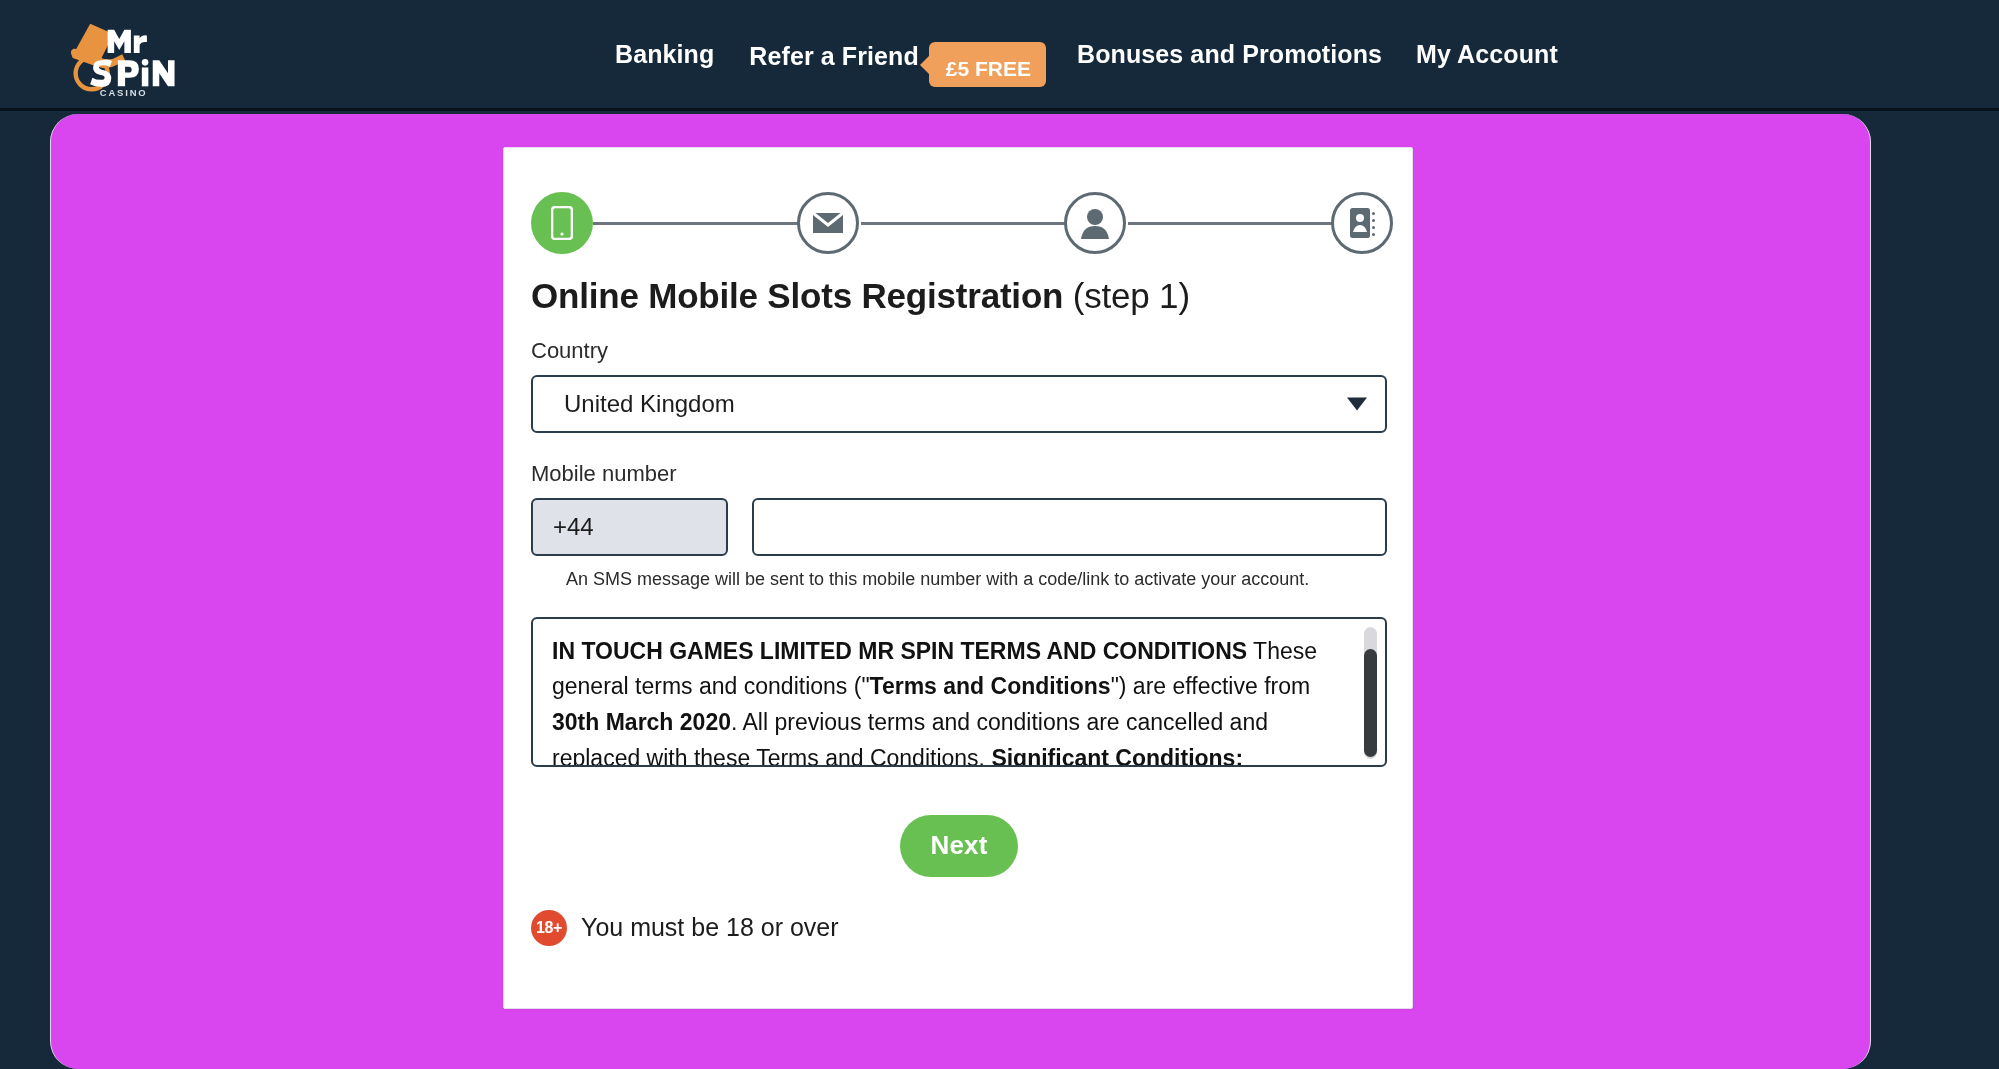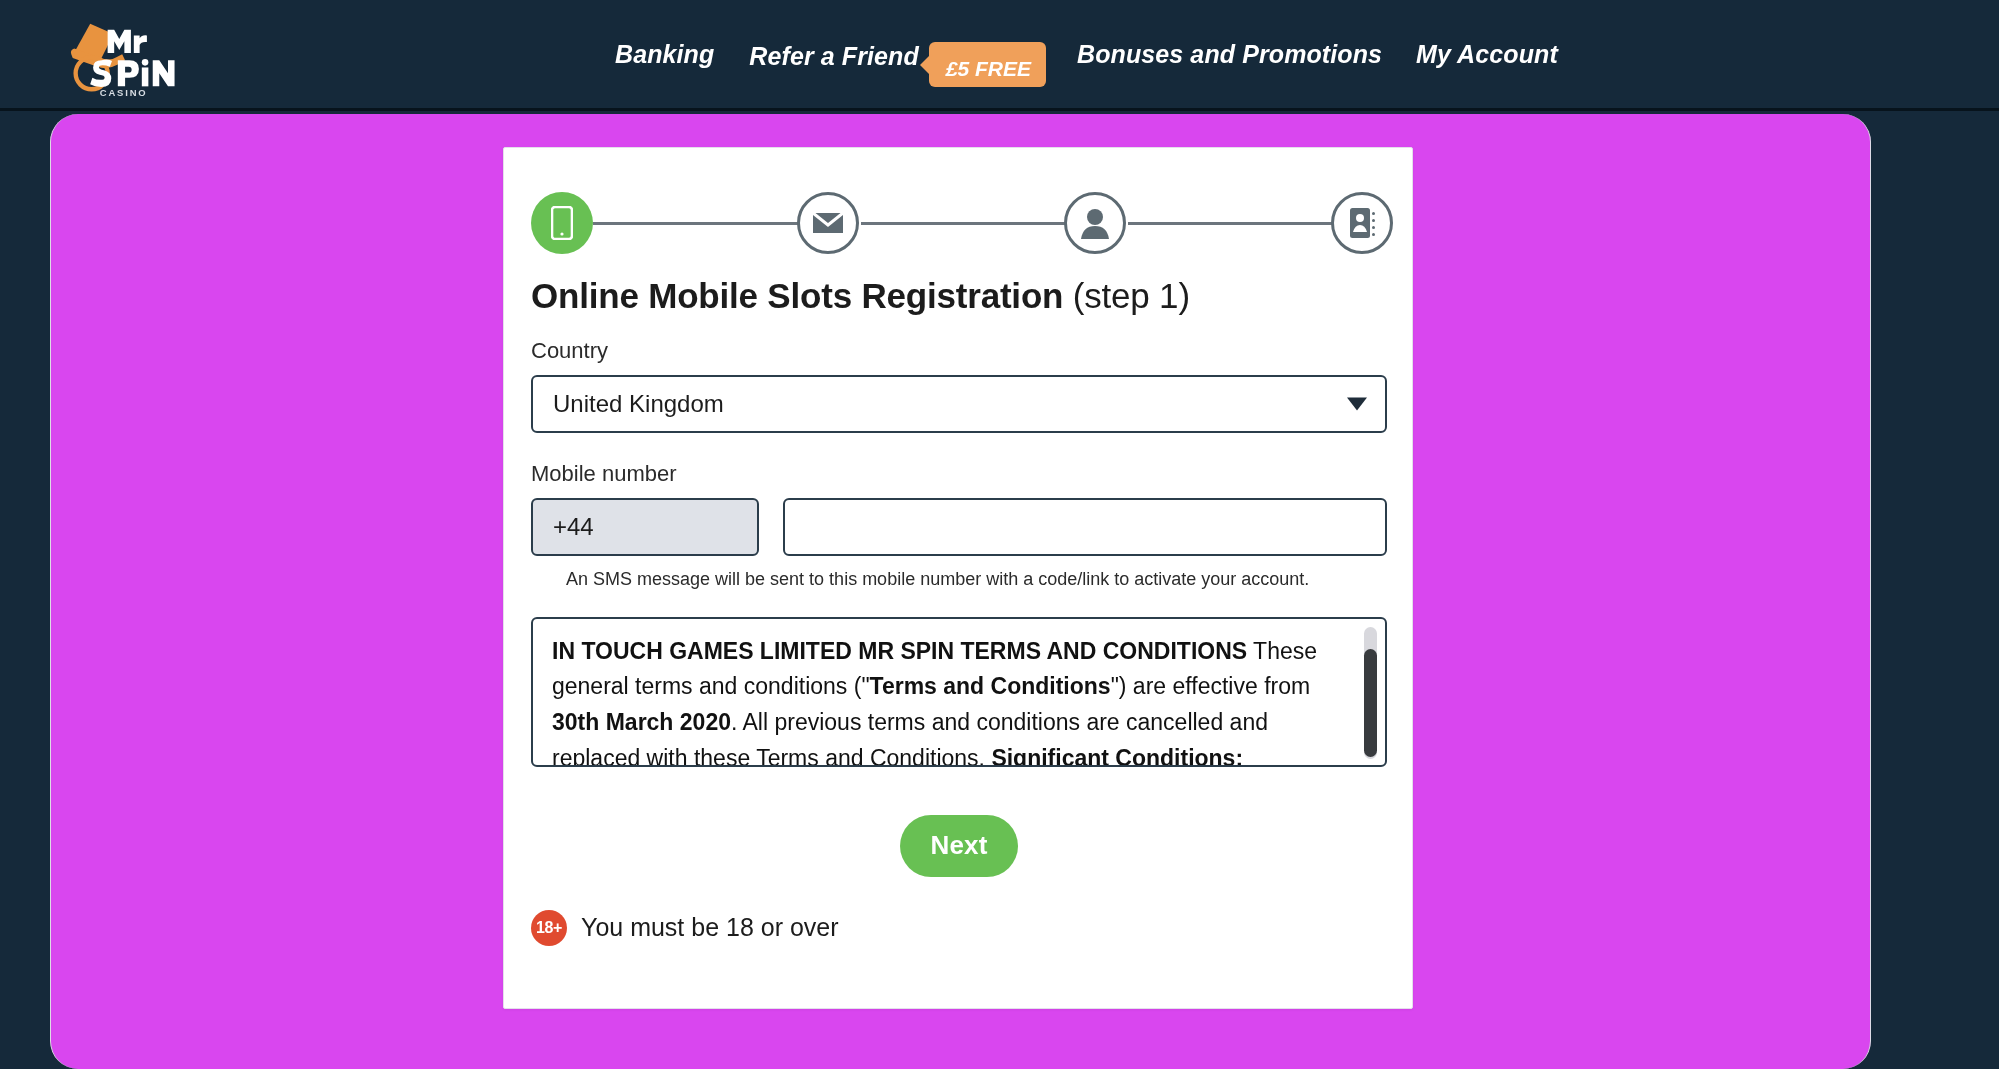--- a/index.html
+++ b/index.html
@@ -43,21 +43,20 @@
   }
 
   .nav {
     position: absolute;
     left: 598px;
     top: 0;
     height: 108px;
     display: flex;
     align-items: center;
     gap: 0px;
-    font-style: italic;
   }
   .nav-item {
     color: #ffffff;
     font-size: 25px;
     font-weight: 700;
     letter-spacing: 0.1px;
     white-space: nowrap;
     cursor: pointer;
     padding: 0 17px;
     text-decoration: none;
@@ -188,21 +187,21 @@
 
   .select-box {
     position: relative;
     width: 856px;
     height: 58px;
     border: 2.5px solid #2b3d4b;
     border-radius: 6px;
     background: #ffffff;
     display: flex;
     align-items: center;
-    padding: 0 20px;
+    padding: 0 31px;
     cursor: pointer;
   }
   .select-value {
     font-size: 24px;
     color: #1c1c1c;
   }
   .select-caret {
     position: absolute;
     right: 18px;
     top: 50%;
@@ -214,21 +213,21 @@
   }
 
   .spacer-26 { height: 28px; }
 
   .phone-row {
     display: flex;
     gap: 24px;
     width: 856px;
   }
   .prefix-input {
-    width: 228px;
+    width: 197px;
     height: 58px;
     border: 2.5px solid #2b3d4b;
     border-radius: 6px;
     background: #dfe2e8;
     font-size: 24px;
     color: #1c1c1c;
     padding: 0 20px;
     font-family: "Liberation Sans", sans-serif;
     outline: none;
   }

